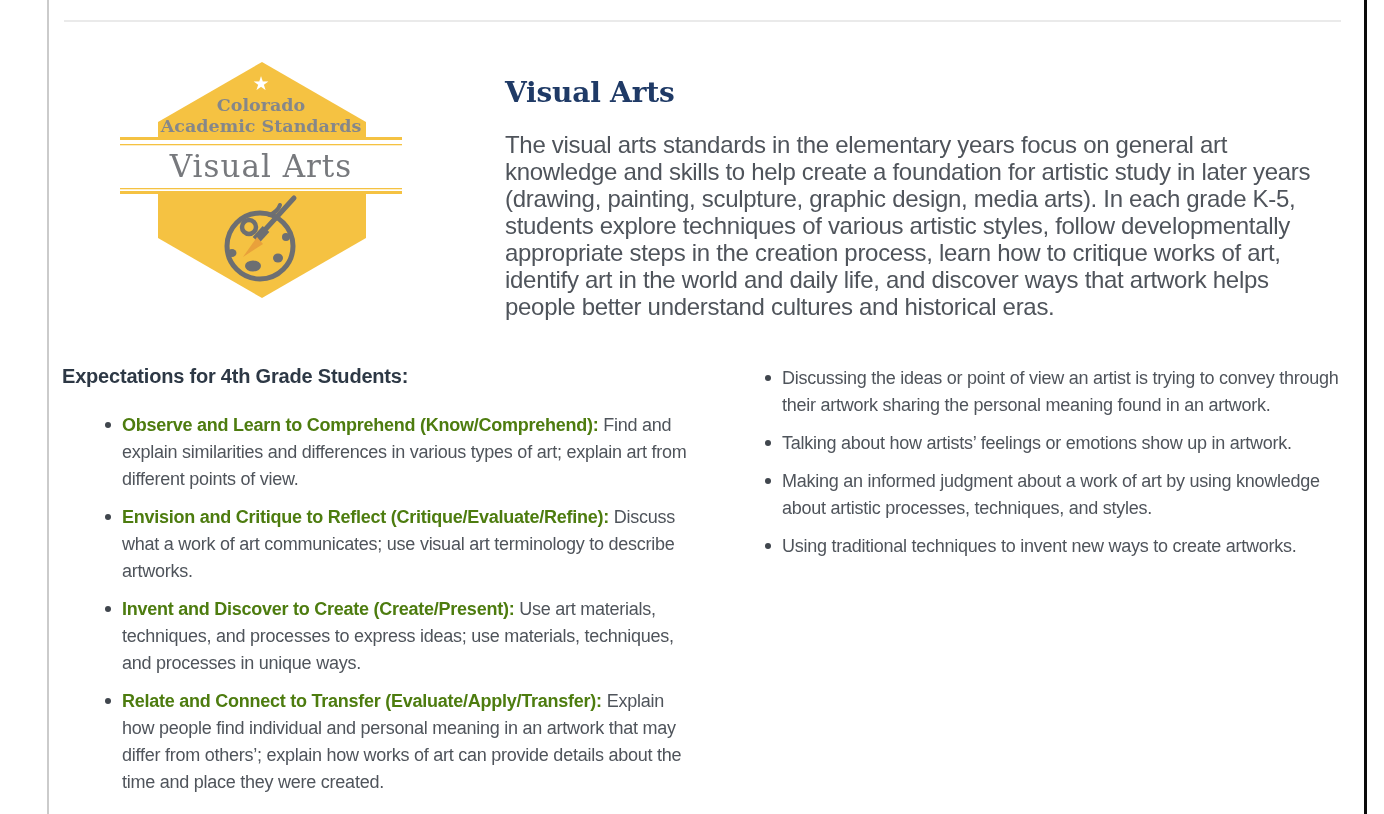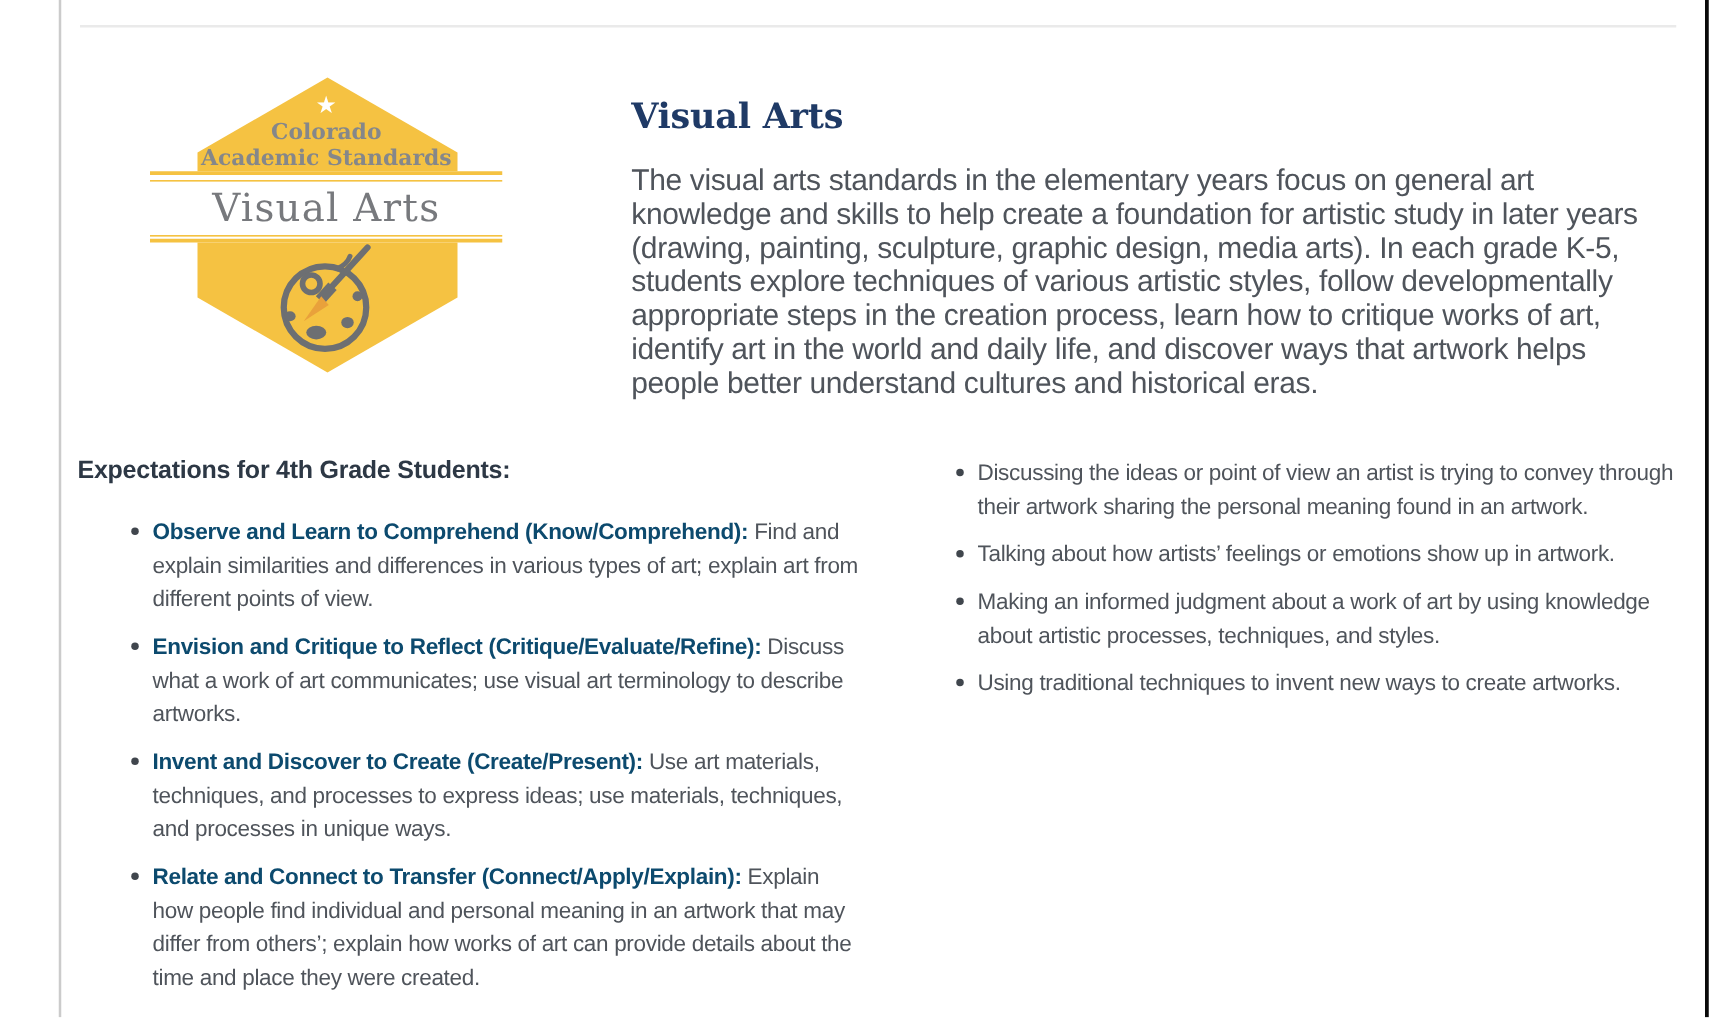--- a/index.html
+++ b/index.html
@@ -68,21 +68,21 @@
     font-size: 18px; line-height: 27px; letter-spacing: -0.25px;
     color: #4f545b;
     margin-bottom: 11px;
   }
   .col li::before {
     content: "";
     position: absolute; left: -17px; top: 10px;
     width: 6px; height: 6px; border-radius: 50%;
     background: #40464d;
   }
-  .lead { font-weight: 700; color: #0c4a6e; }
+  .lead { font-weight: 700; color: #4d7c0f; }
 </style>
 </head>
 <body>
 
 <div class="page">
 
   <div class="left-border"></div>
   <div class="top-rule"></div>
   <div class="right-edge"></div>
 
@@ -125,21 +125,21 @@
   <h1 class="page-title">Visual Arts</h1>
 
   <p class="intro">The visual arts standards in the elementary years focus on general art knowledge and skills to help create a foundation for artistic study in later years (drawing, painting, sculpture, graphic design, media arts). In each grade K-5, students explore techniques of various artistic styles, follow developmentally appropriate steps in the creation process, learn how to critique works of art, identify art in the world and daily life, and discover ways that artwork helps people better understand cultures and historical eras.</p>
 
   <section class="col col-left">
     <h2>Expectations for 4th Grade Students:</h2>
     <ul>
       <li><span class="lead">Observe and Learn to Comprehend (Know/Comprehend):</span> <span>Find and explain similarities and differences in various types of art; explain art from different points of view.</span></li>
       <li><span class="lead">Envision and Critique to Reflect (Critique/Evaluate/Refine):</span> <span>Discuss what a work of art communicates; use visual art terminology to describe artworks.</span></li>
       <li><span class="lead">Invent and Discover to Create (Create/Present):</span> <span>Use art materials, techniques, and processes to express ideas; use materials, techniques, and processes in unique ways.</span></li>
-      <li><span class="lead">Relate and Connect to Transfer (Connect/Apply/Explain):</span> <span>Explain how people find individual and personal meaning in an artwork that may differ from others’; explain how works of art can provide details about the time and place they were created.</span></li>
+      <li><span class="lead">Relate and Connect to Transfer (Evaluate/Apply/Transfer):</span> <span>Explain how people find individual and personal meaning in an artwork that may differ from others’; explain how works of art can provide details about the time and place they were created.</span></li>
     </ul>
   </section>
 
   <section class="col col-right">
     <ul>
       <li><span>Discussing the ideas or point of view an artist is trying to convey through their artwork sharing the personal meaning found in an artwork.</span></li>
       <li><span>Talking about how artists’ feelings or emotions show up in artwork.</span></li>
       <li><span>Making an informed judgment about a work of art by using knowledge about artistic processes, techniques, and styles.</span></li>
       <li><span>Using traditional techniques to invent new ways to create artworks.</span></li>
     </ul>

